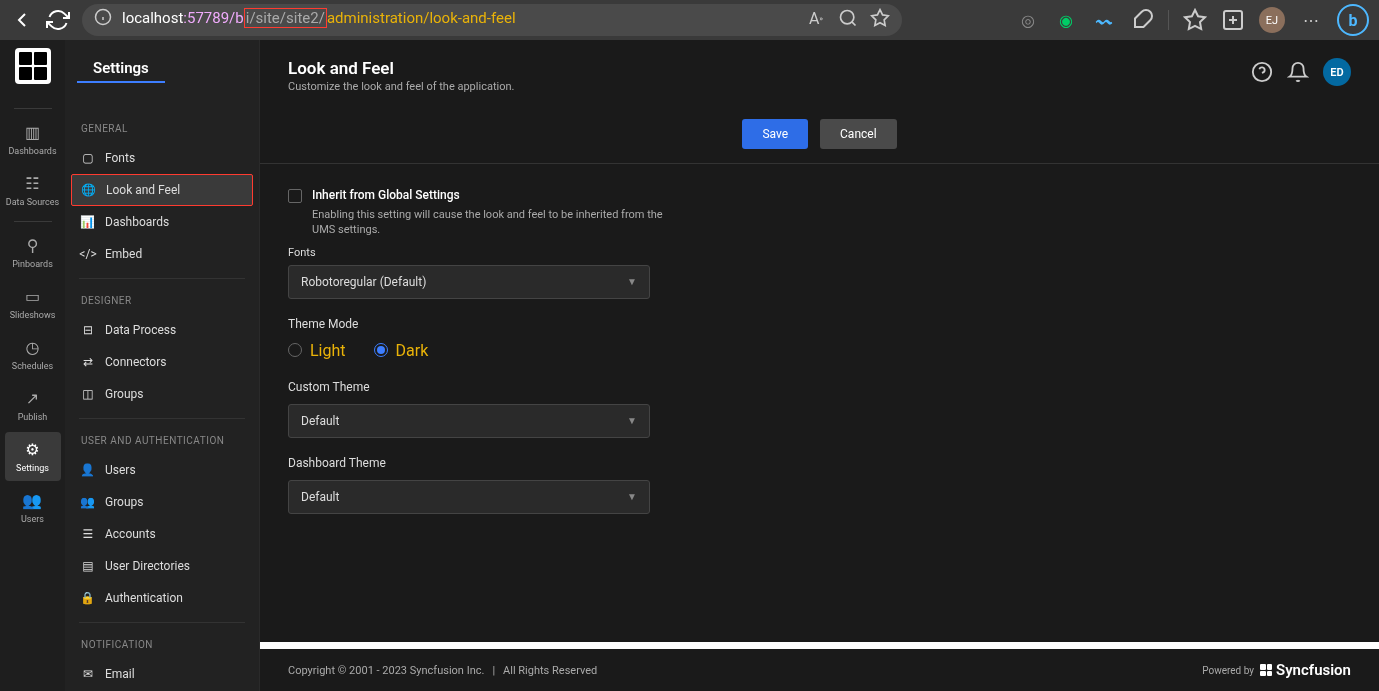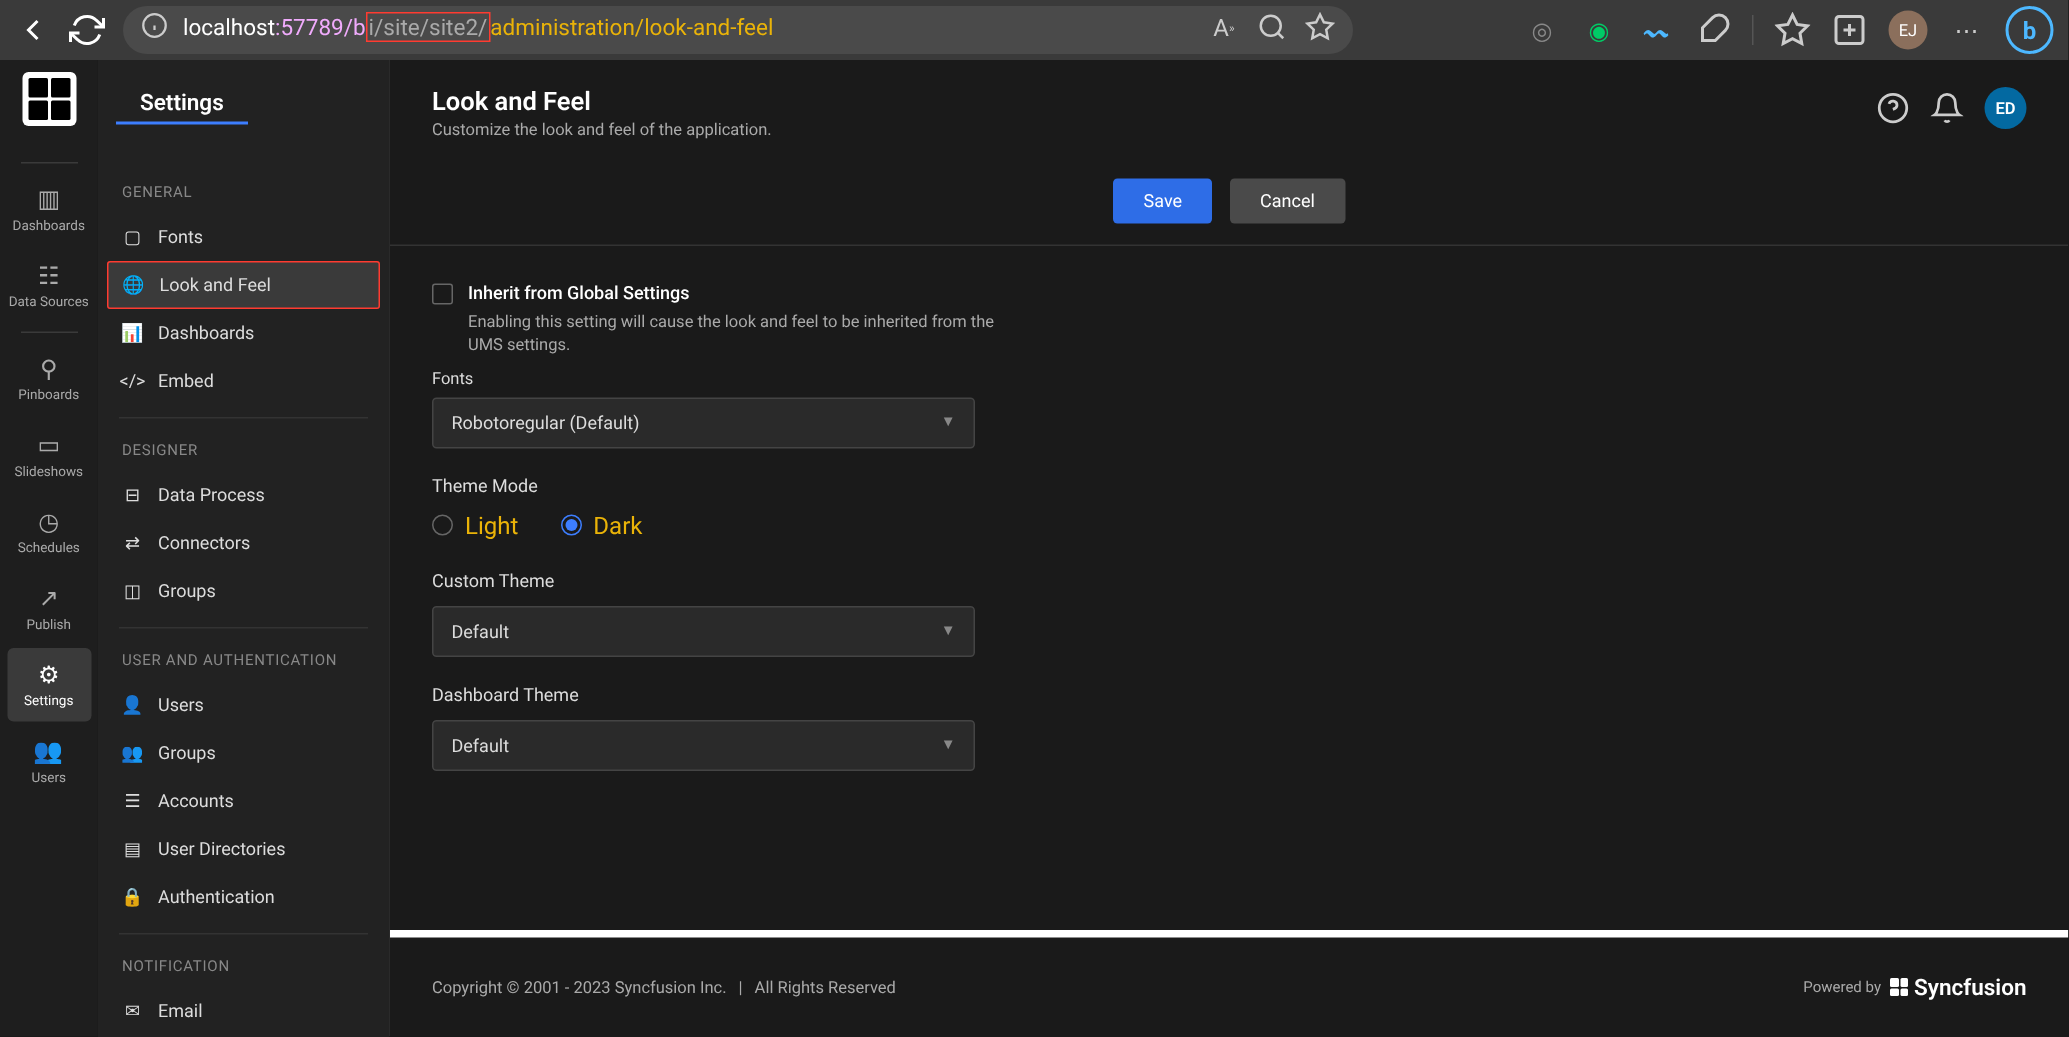--- a/index.html
+++ b/index.html
@@ -62,21 +62,21 @@
 .select { width: 362px; background: #2a2a2a; border: 1px solid #444; border-radius: 3px; padding: 9px 12px; color: #ddd; font-size: 12px; display: flex; justify-content: space-between; align-items: center; cursor: pointer; margin-bottom: 18px; }
 .select .caret { font-size: 10px; color: #888; }
 .section-label { font-size: 12px; color: #ddd; margin-bottom: 10px; }
 .radio-row { display: flex; gap: 28px; margin-bottom: 20px; }
 .radio-opt { display: flex; align-items: center; gap: 8px; font-size: 16px; color: #eab308; cursor: pointer; }
 .radio { width: 14px; height: 14px; border-radius: 50%; border: 1px solid #666; display: flex; align-items: center; justify-content: center; }
 .radio.checked { border-color: #3d7eff; }
 .radio.checked::after { content: ""; width: 8px; height: 8px; border-radius: 50%; background: #3d7eff; }
 .help-text { font-size: 11px; color: #888; max-width: 380px; line-height: 1.4; margin-top: -12px; margin-bottom: 18px; }
 
-.footer { padding: 24px 28px; display: flex; align-items: center; font-size: 11px; color: #aaa; border-top: 5px solid #ffffff; }
+.footer { padding: 12px 28px; display: flex; align-items: center; font-size: 11px; color: #aaa; border-top: 7px solid #ffffff; }
 .footer .sep { margin: 0 8px; }
 .footer-right { margin-left: auto; display: flex; align-items: center; gap: 6px; font-size: 10px; }
 .sync-logo { font-size: 15px; font-weight: 600; color: #fff; display: flex; align-items: center; gap: 4px; }
 .sync-logo .dots { display: grid; grid-template: 1fr 1fr / 1fr 1fr; gap: 1px; width: 12px; height: 12px; }
 .sync-logo .dots span { background: #fff; border-radius: 1px; }
 
 svg { width: 100%; height: 100%; }
 </style>
 </head>
 <body>

